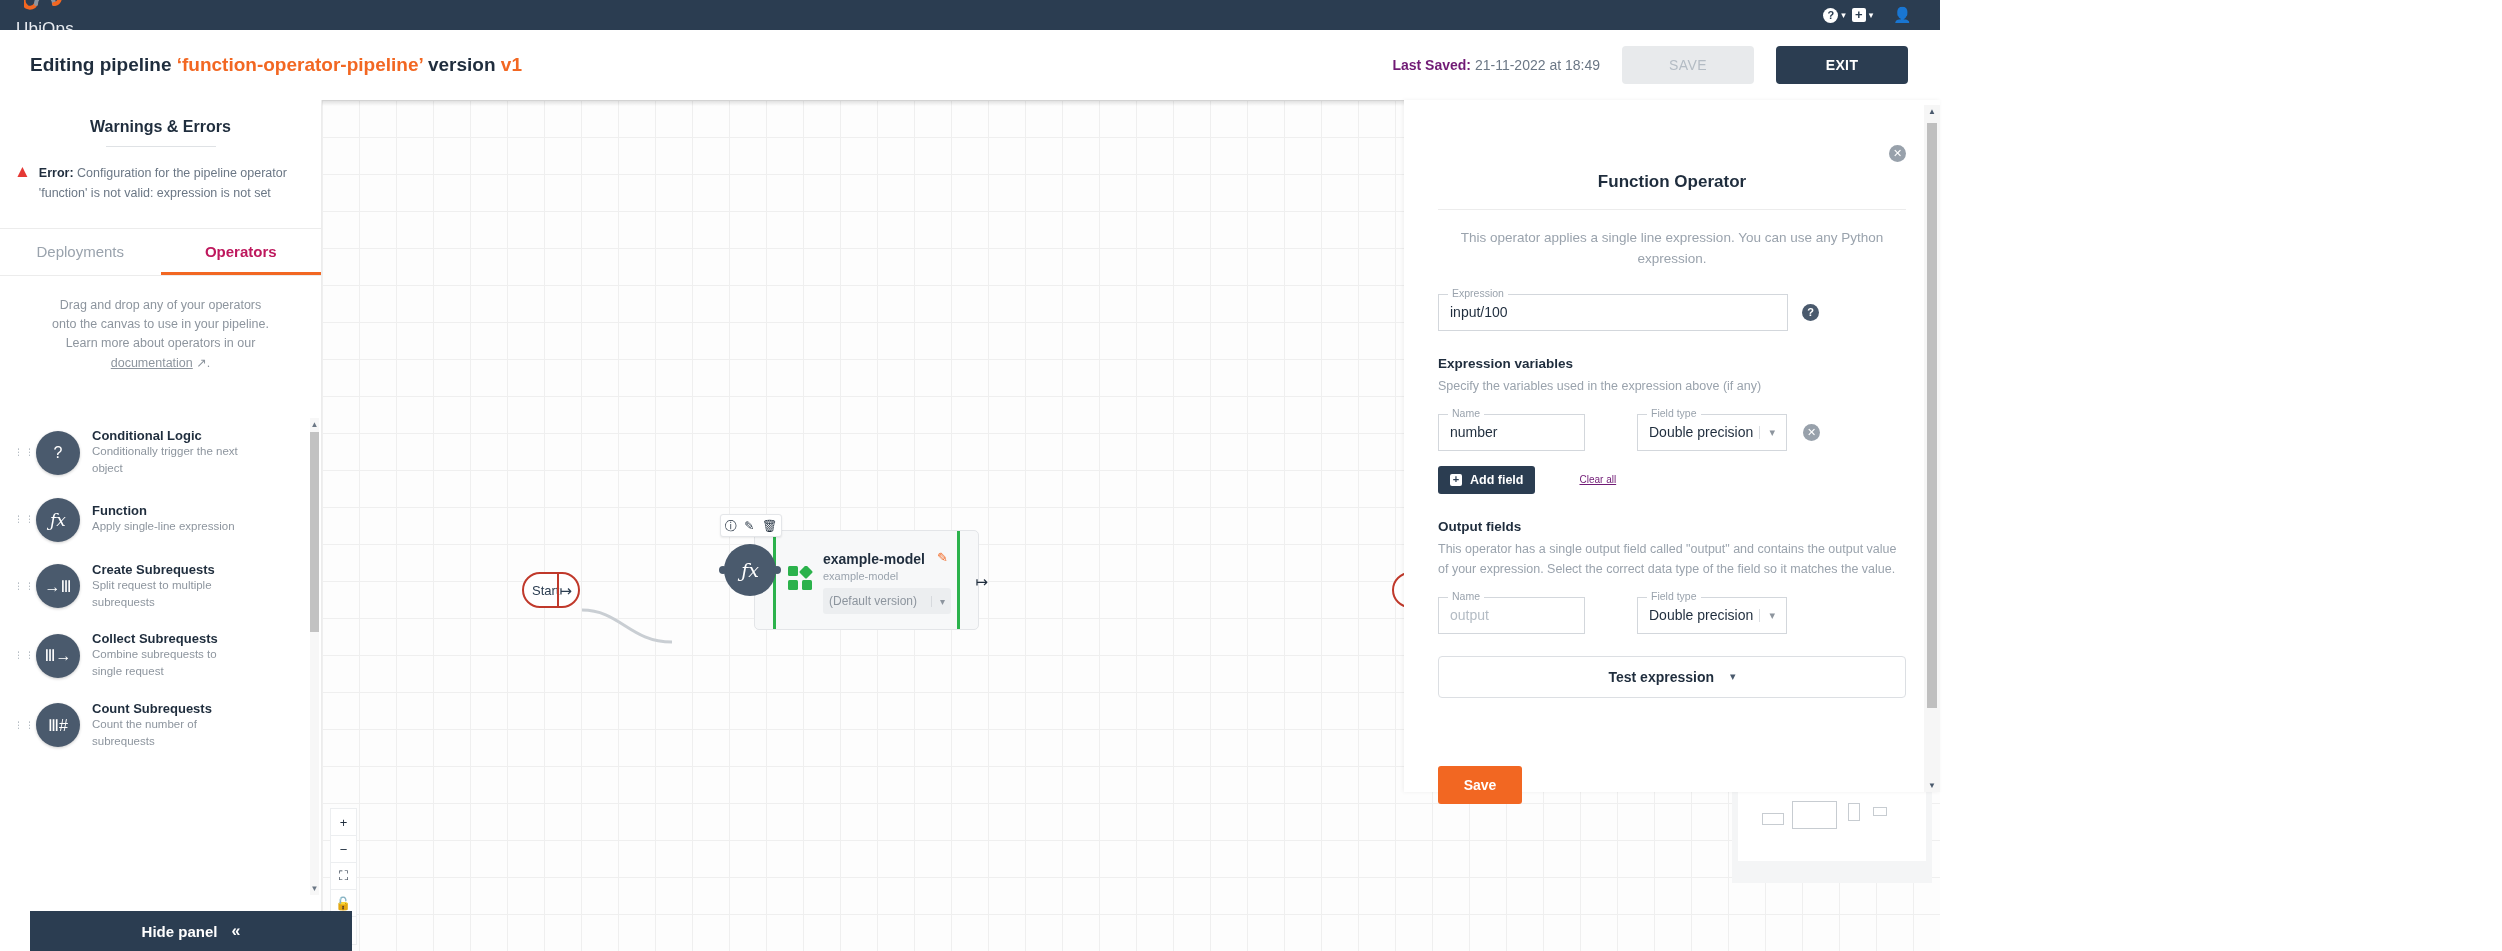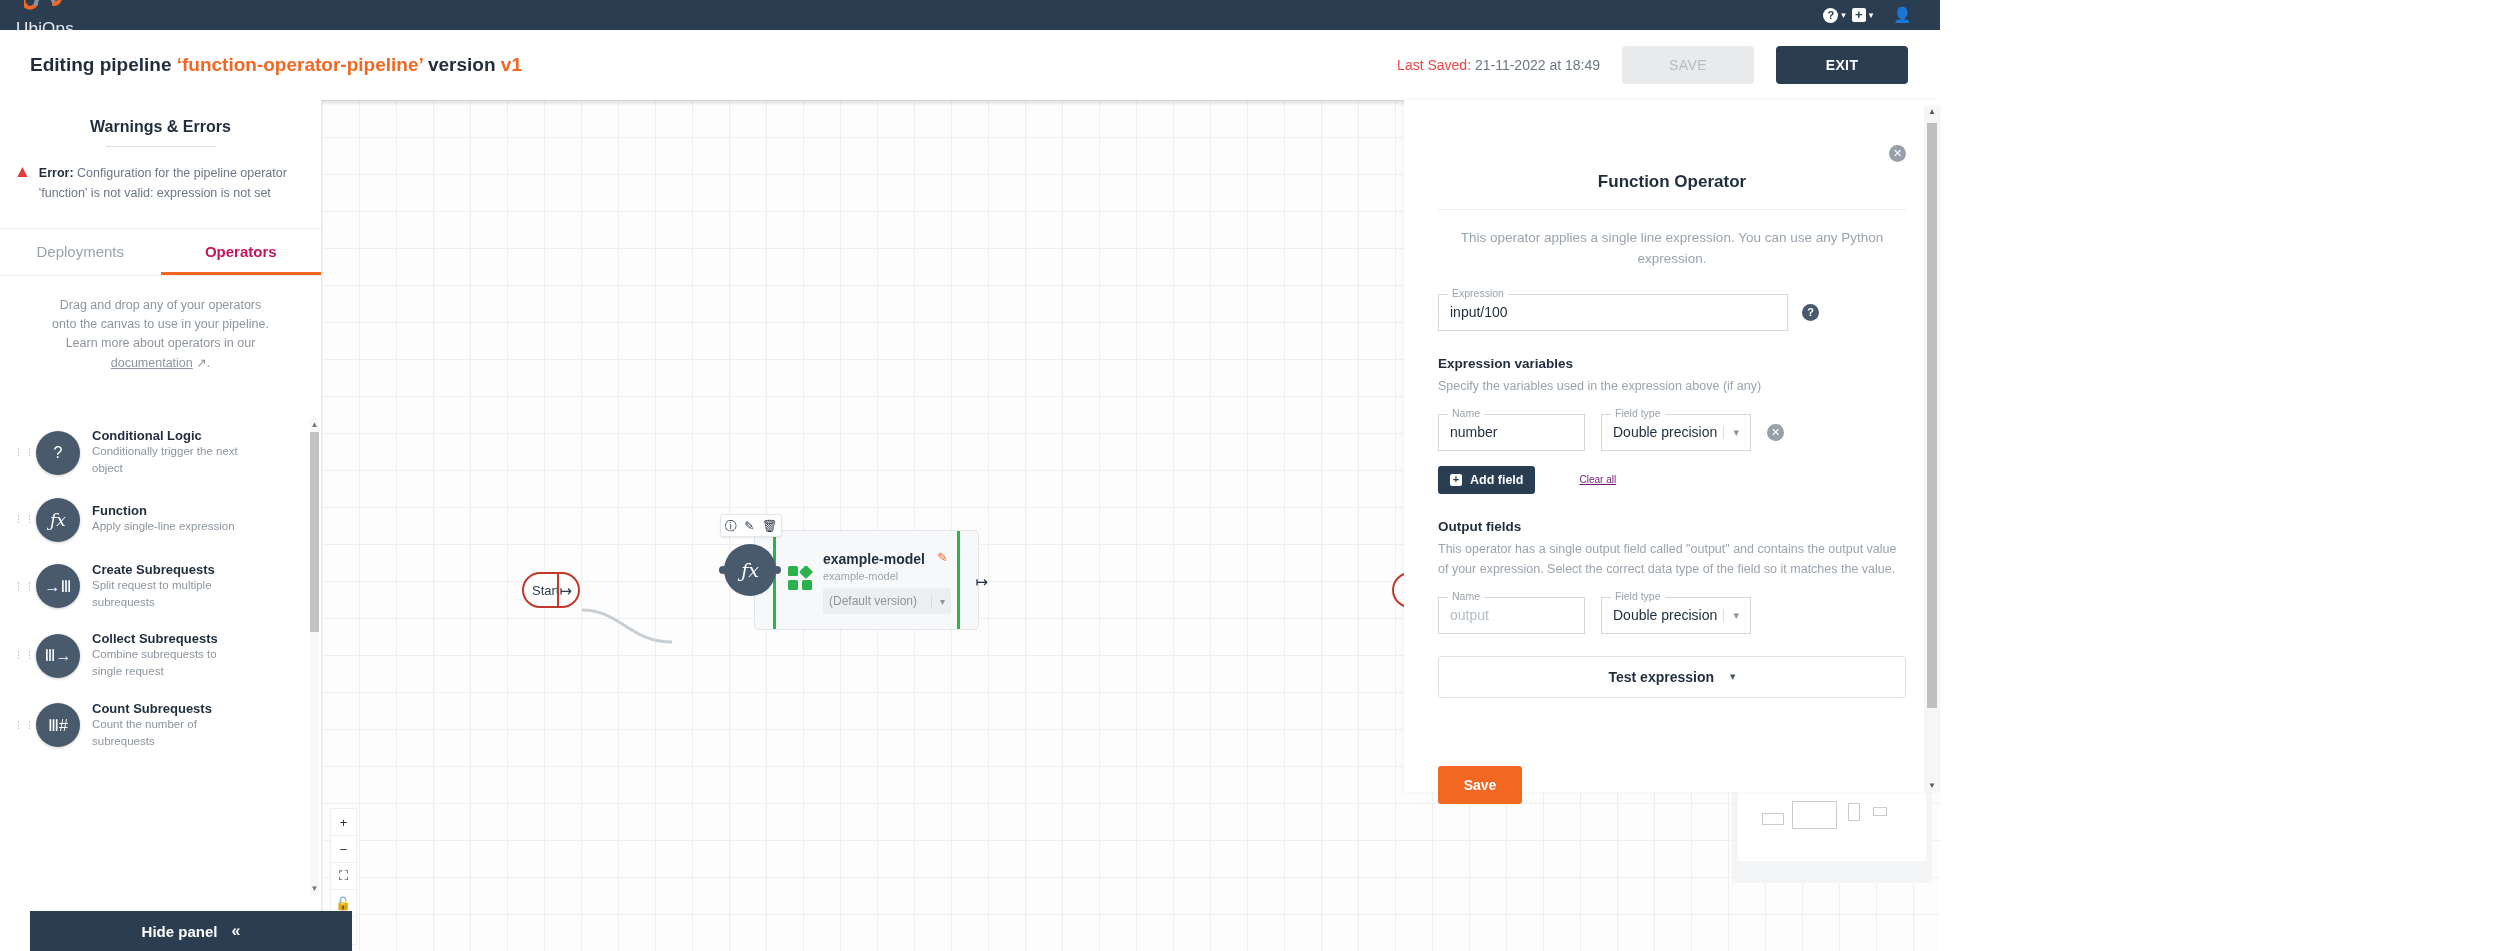--- a/index.html
+++ b/index.html
@@ -36,21 +36,21 @@
   .subheader {
     position: absolute; left: 0; top: 30px; width: 1940px; height: 70px;
     background: #ffffff; display: flex; align-items: center;
   }
   .edit-title { margin-left: 30px; font-size: 19px; color: #1f2d3d; font-weight: bold; }
   .edit-title .pname { color: #f26722; text-align: right; }
   .edit-title .plain { font-weight: bold; color: #1f2d3d; }
   .edit-title .ver { color: #f26722; }
   .hdr-right { margin-left: auto; display: flex; align-items: center; gap: 22px; margin-right: 32px; }
   .lastsaved { font-size: 14px; color: #6b7785; }
-  .lastsaved b { color: #ef4444; font-weight: normal; }
+  .lastsaved b { color: #701a75; font-weight: bold; }
   .btn-save-top {
     width: 132px; height: 38px; background: #e8eaec; color: #b4bcc4;
     font-size: 14px; letter-spacing: .4px; display: flex; align-items: center; justify-content: center;
     border-radius: 4px; cursor: default;
   }
   .btn-exit {
     width: 132px; height: 38px; background: #2b3d51; color: #ffffff; font-weight: bold;
     font-size: 14px; letter-spacing: .4px; display: flex; align-items: center; justify-content: center;
     border-radius: 4px; cursor: pointer;
   }
@@ -229,21 +229,21 @@
   .help-circ {
     width: 17px; height: 17px; border-radius: 50%; background: #4a5a6d; color: #ffffff;
     font-size: 11px; font-weight: bold; display:flex; align-items:center; justify-content:center; cursor:pointer;
   }
 
   .sec-h { padding: 25px 34px 0 34px; font-size: 13.5px; font-weight: bold; color: #1f2d3d; }
   .sec-p { padding: 5px 34px 0 34px; font-size: 12.5px; color: #9aa3ad; line-height: 1.6; }
 
   .row-fields { display: flex; align-items: center; gap: 16px; padding: 18px 34px 0 34px; }
   .row-fields .fs-name { width: 147px; }
-  .row-fields .fs-type { width: 150px; }
+  .row-fields .fs-type { width: 150px; margin-left: 36px; }
   .rm-circ {
     width: 17px; height: 17px; border-radius: 50%; background: #98a1ab; color: #ffffff;
     font-size: 11px; display:flex; align-items:center; justify-content:center; cursor:pointer;
   }
 
   .row-actions { display: flex; align-items: center; gap: 44px; padding: 15px 34px 0 34px; }
   .btn-addfield {
     background: #2b3d51; color: #ffffff; font-size: 12.5px; font-weight: bold; border-radius: 3px;
     padding: 7px 12px; display: flex; align-items: center; gap: 8px; cursor: pointer;
   }

